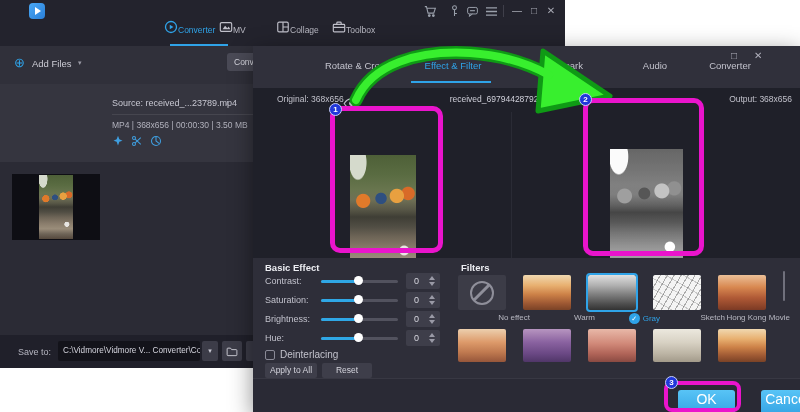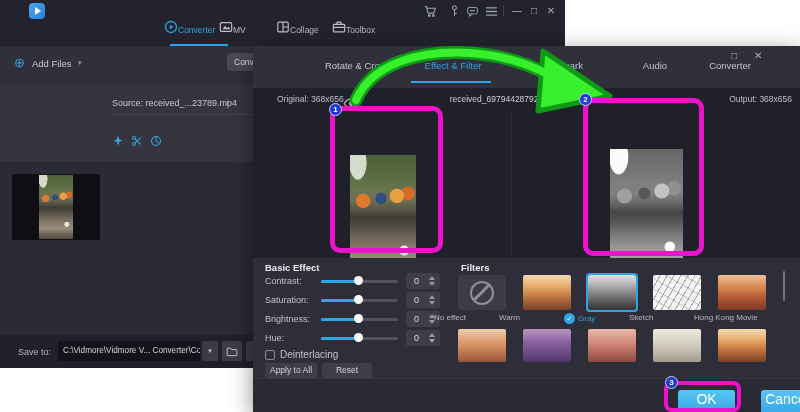--- a/index.html
+++ b/index.html
@@ -64,21 +64,21 @@
   .f-gray{background:linear-gradient(180deg,#e0e0e0 0%,#b0b0b0 30%,#808080 55%,#4a4a4a 85%,#333 100%)}
   .f-sketch{background-color:#f4f4f4;background-image:repeating-linear-gradient(120deg,rgba(60,60,60,.4) 0 1px,transparent 1px 6px),repeating-linear-gradient(30deg,rgba(90,90,90,.28) 0 1px,transparent 1px 9px)}
   .f-hk{background:linear-gradient(180deg,#ecc098 0%,#d88850 35%,#b05a36 65%,#7c3a24 100%)}
   .f-r1{background:linear-gradient(180deg,#eccfae 0%,#dd9a6a 40%,#c07a50 70%,#96563a 100%)}
   .f-r2{background:linear-gradient(180deg,#b795c0 0%,#8a62a0 40%,#6a4884 75%,#503668 100%)}
   .f-r3{background:linear-gradient(180deg,#e8b8a8 0%,#d08878 45%,#b06458 75%,#8a4a42 100%)}
   .f-r4{background:linear-gradient(180deg,#ece8de 0%,#d8d2c4 40%,#bcb4a4 75%,#a29a8a 100%)}
   .tile-none{background:#3c3c47;display:flex;align-items:center;justify-content:center}
   .noeff{position:relative;width:24px;height:24px;border:2.5px solid #8f8f9a;border-radius:50%}
   .noeff::after{content:"";position:absolute;left:-2px;top:8px;width:23px;height:2.5px;background:#8f8f9a;transform:rotate(-45deg)}
-  .flabel{position:absolute;width:96px;text-align:center;font-size:8px;color:#b8b8c2;display:flex;align-items:center;justify-content:flex-start;gap:3px}
+  .flabel{position:absolute;width:96px;text-align:center;font-size:8px;color:#b8b8c2;display:flex;align-items:center;justify-content:flex-end;gap:3px}
   .flabel.sel{color:#2fa3e8}
   .chkbadge{display:inline-block;width:11px;height:11px;border-radius:50%;background:#2fa3e8;color:#fff;font-size:7px;line-height:11px;text-align:center}
   .bstrip{position:absolute;left:0;top:332px;width:547px;height:34px;background:#2a2a35;border-top:1px solid #383843}
   .bluebtn{position:absolute;height:30px;background:linear-gradient(#58c4f6,#2d9de0);border-radius:3px;text-align:center;font-size:14px;line-height:18px;color:#fff}
   
   .anno-box{position:absolute;border:5px solid #ea14cc;border-radius:10px;z-index:45;pointer-events:none}
   .anno-badge{position:absolute;width:13px;height:13px;border-radius:50%;background:#2138da;border:1px solid #c6cef8;
               color:#fff;font-size:8px;font-weight:bold;text-align:center;line-height:11px;z-index:50;pointer-events:none}
   #arrow-svg{position:absolute;left:0;top:0;z-index:40;pointer-events:none}
 </style>
@@ -173,20 +173,21 @@
       </div>
     </div>
 
     <div class="filecard">
       <div class="thumbwell">
         <div class="abs video-art" style="left:27px;top:1px;width:34px;height:64px"></div>
       </div>
       <span class="abs txt" style="left:112px;top:14px;font-size:9px;color:#c8c8d2">Source: received_...23789.mp4</span>
       <span class="abs" style="left:226px;top:13px;font-size:9px;font-style:italic;font-family:'Liberation Serif',serif;color:#b0b0bc">i</span>
       <div class="abs" style="left:112px;top:30px;width:205px;height:1px;background:#46464f"></div>
+      <span class="abs txt" style="left:112px;top:36px;font-size:8.5px;color:#b2b2bd">MP4 | 368x656 | 00:00:30 | 3.50 MB</span>
       <span class="abs" style="left:112px;top:49px;color:#3f9fe0">
         <svg width="12" height="12" viewBox="0 0 16 16" fill="currentColor">
             <path d="M8 1l1.8 4.7L14 7.5 9.8 9 8 14 6.2 9 2 7.5l4.2-1.8z"></path>
           </svg>
       </span>
       <span class="abs" style="left:131px;top:49px;color:#3f9fe0">
         <svg width="12" height="12" viewBox="0 0 16 16" fill="none" stroke="currentColor" stroke-width="1.4">
             <circle cx="4" cy="4" r="2"></circle>
             <circle cx="4" cy="12" r="2"></circle>
             <path d="M5.6 5.6L13 12.5M5.6 10.4L13 3.5"></path>

